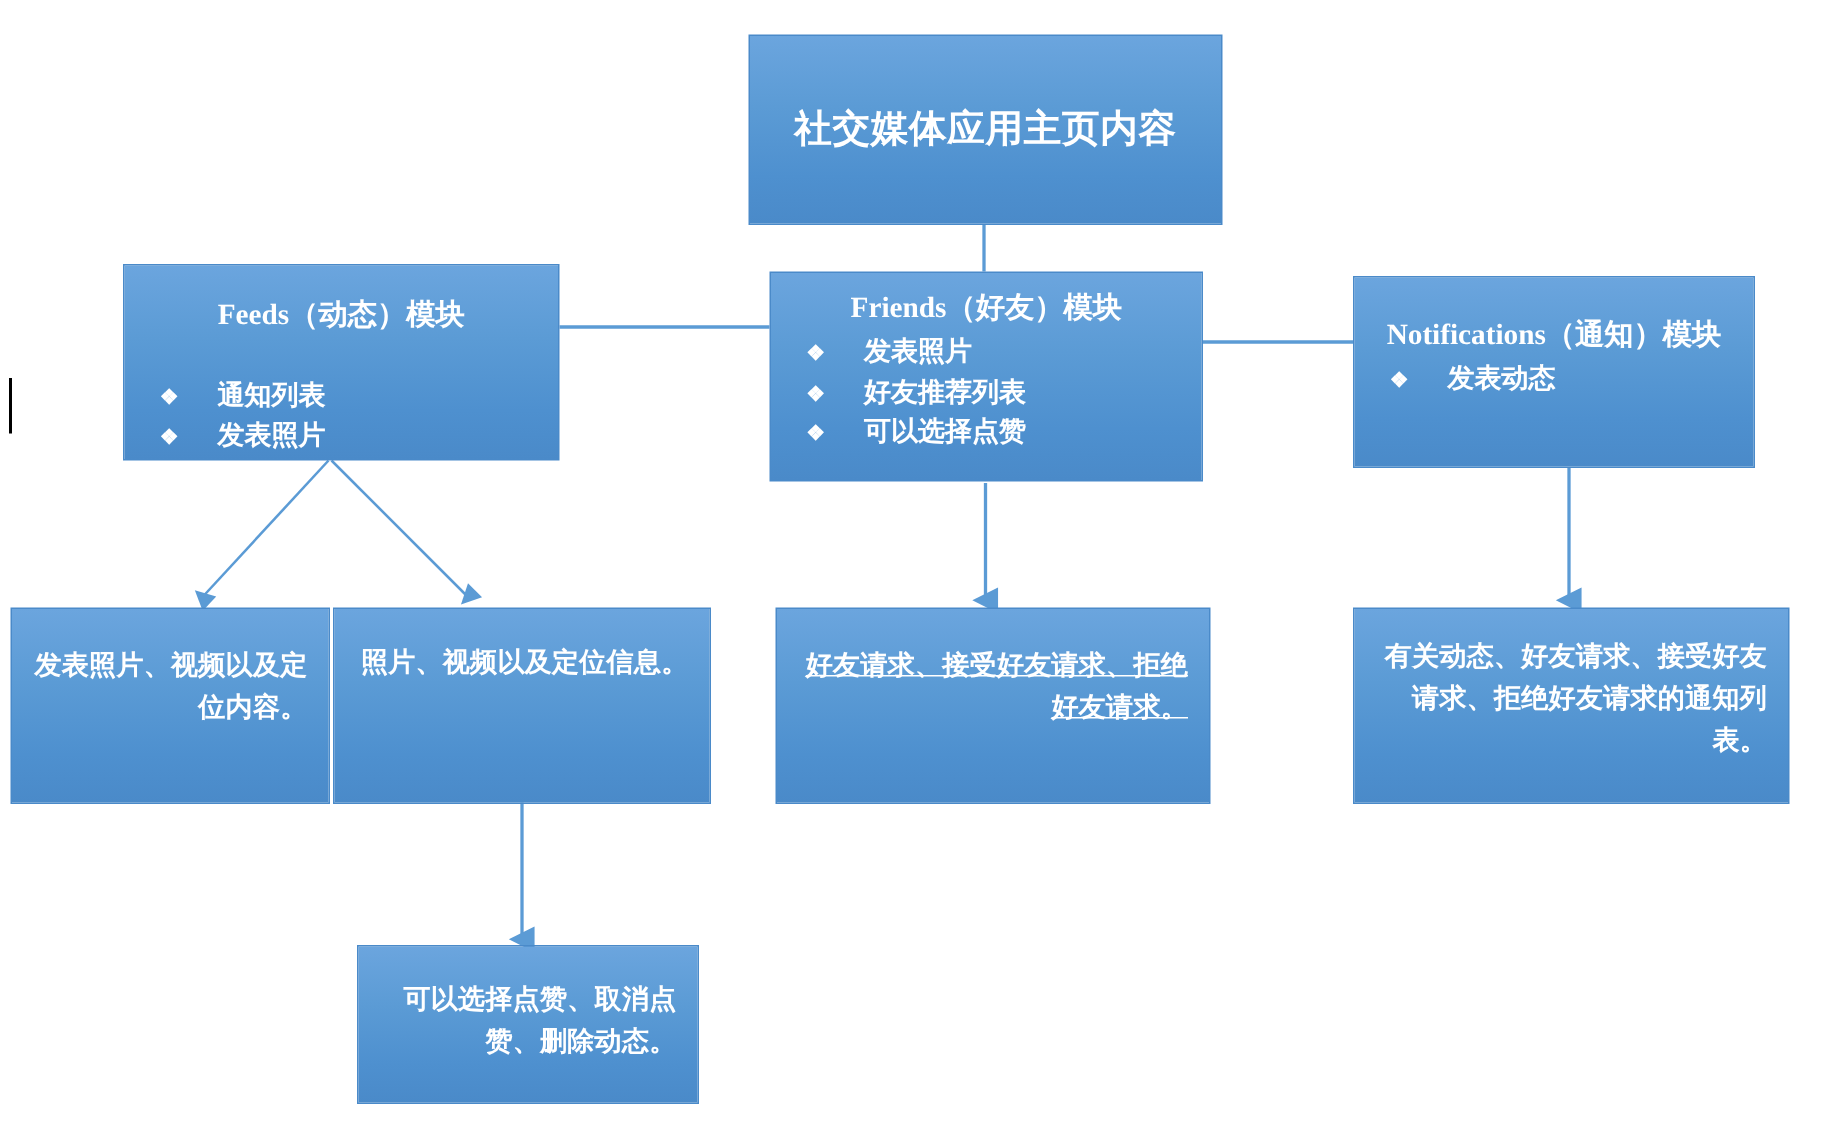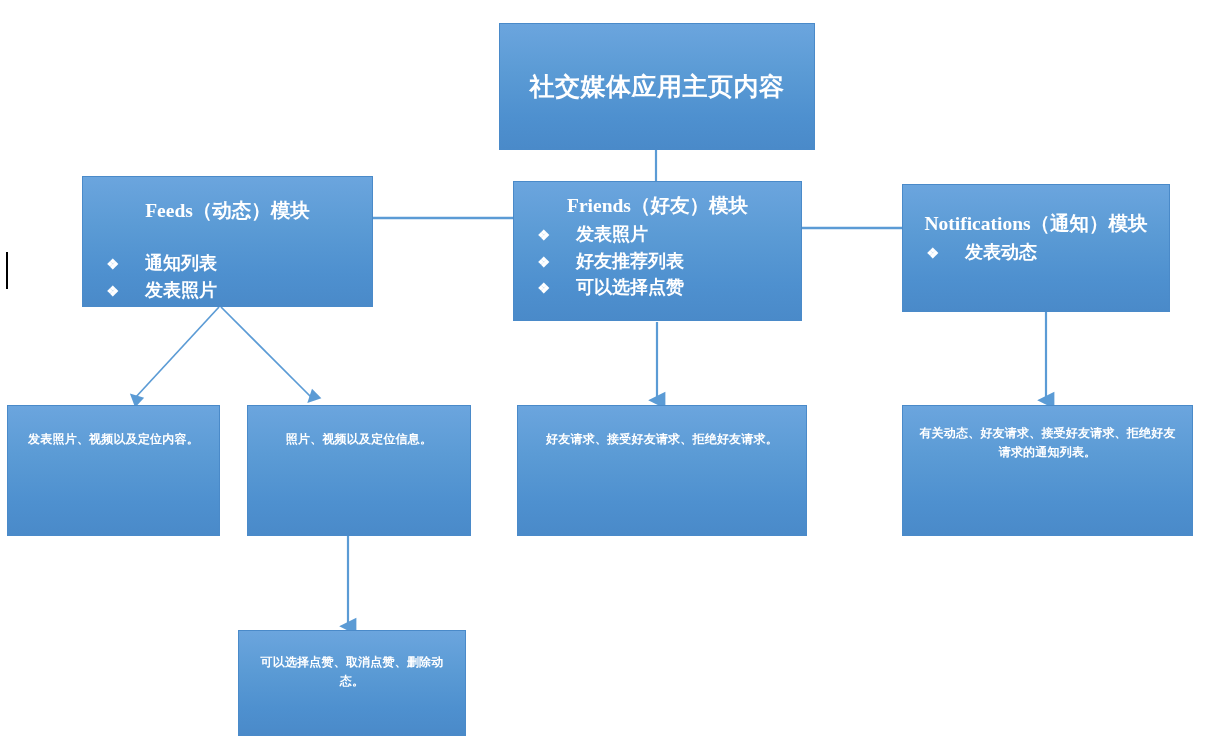--- a/index.html
+++ b/index.html
@@ -73,24 +73,24 @@
     font-size: 14px;
     flex: 0 0 auto;
   }
   .module li .btext {
     padding-left: 26px;
   }
   .desc {
     padding: 24px 14px 10px 14px;
   }
   .desc .body {
-    font-size: 12px;
+    font-size: 18px;
     font-weight: bold;
     line-height: 1.55;
-    text-align: center;
+    text-align: right;
     letter-spacing: 0.2px;
   }
   .leftmark {
     position: absolute;
     background: #000000;
     width: 2px;
   }
 </style>
 </head>
 <body>
@@ -166,25 +166,25 @@
         <span class="bullet">❖</span>
         <span class="btext">发表动态</span>
       </li>
     </ul>
   </div>
 
   <div class="node desc" style="left:7px; top:405px; width:213px; height:131px;">
     <div class="body">发表照片、视频以及定位内容。</div>
   </div>
 
-  <div class="node desc" style="left:247px; top:405px; width:224px; height:131px;">
+  <div class="node desc" style="left:222px; top:405px; width:252px; height:131px;font-family:Liberation Mono, monospace;">
     <div class="body">照片、视频以及定位信息。</div>
   </div>
 
-  <div class="node desc" style="left:517px; top:405px; width:290px; height:131px;">
+  <div class="node desc" style="left:517px; top:405px; width:290px; height:131px;text-decoration:underline;">
     <div class="body">好友请求、接受好友请求、拒绝好友请求。</div>
   </div>
 
   <div class="node desc" style="left:238px; top:630px; width:228px; height:106px; padding-top:22px;">
     <div class="body">可以选择点赞、取消点赞、删除动态。</div>
   </div>
 
   <div class="node desc" style="left:902px; top:405px; width:291px; height:131px; padding-top:18px;">
     <div class="body">有关动态、好友请求、接受好友请求、拒绝好友请求的通知列表。</div>
   </div>

